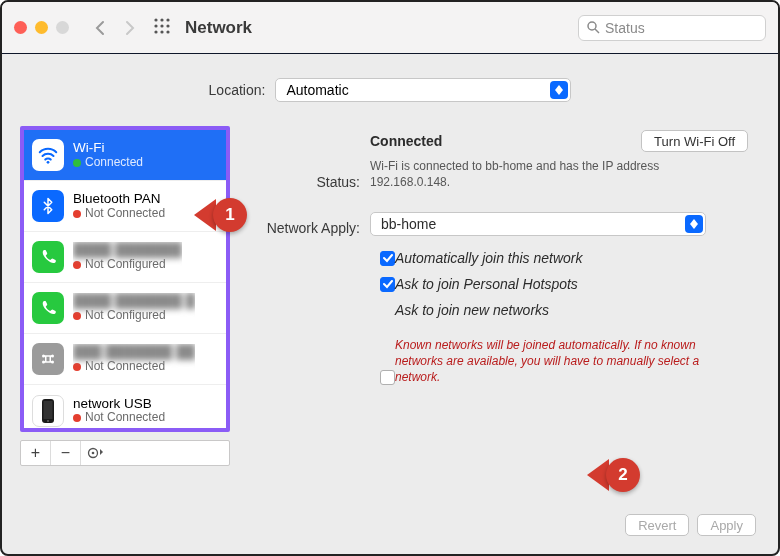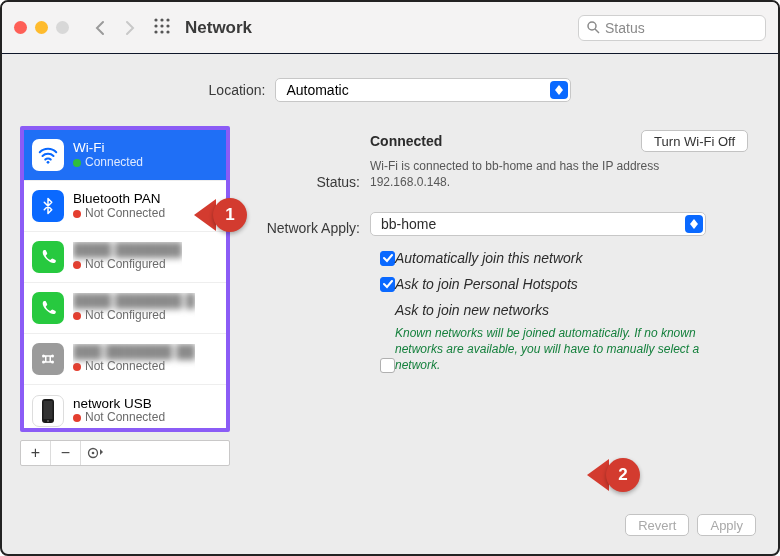--- a/index.html
+++ b/index.html
@@ -50,21 +50,21 @@
   .status-line{display:flex;align-items:center;gap:18px;}
   .status-line b{font-weight:700;}
   .btn{height:22px;padding:0 12px;background:#fff;border:1px solid #c3c3c3;border-radius:5px;font-size:13px;display:inline-flex;align-items:center;color:#333;}
   .desc{font-size:12px;color:#575757;margin-top:6px;line-height:1.35;max-width:330px;}
   .chk-row{display:flex;align-items:flex-end;margin-bottom:10px;font-style:italic;}
   .chk{width:15px;height:15px;border:1px solid #b0b0b0;border-radius:3px;background:#fff;flex-shrink:0;margin-top:1px;display:flex;align-items:center;justify-content:center;}
   .chk.on{background:#0a69ff;border-color:#0a69ff;}
   .chk.on svg{display:block;}
   .chk svg{display:none;}
   .opts{padding-left:128px;}
-  .hint{font-size:12px;color:#15803d;line-height:1.3;margin-top:8px;max-width:310px;}
+  .hint{font-size:12px;color:#b91c1c;line-height:1.3;margin-top:20px;max-width:310px;}
   .bottom-row{position:absolute;left:18px;right:18px;display:flex;align-items:center;gap:8px;}
   .show-row{bottom:75px;padding-left:248px;}
   .apply-row{position:absolute;right:22px;bottom:22px;display:flex;gap:8px;}
   .apply-row .btn{color:#a9a9a9;}
   .help{width:22px;height:22px;border:1px solid #c3c3c3;border-radius:50%;background:#fff;display:flex;align-items:center;justify-content:center;font-size:13px;}
   .callout{position:absolute;display:flex;align-items:center;pointer-events:none;}
   .callout .tail{width:0;height:0;border-top:16px solid transparent;border-bottom:16px solid transparent;border-right:22px solid #d33b2f;margin-right:-3px;}
   .callout .bub{width:34px;height:34px;background:#d33b2f;border-radius:50%;color:#fff;font-weight:700;font-size:17px;display:flex;align-items:center;justify-content:center;box-shadow:0 2px 4px rgba(0,0,0,0.3);}
   .ico.wifi{background:#fff;border:1px solid #ddd;} .svc.sel .ico.wifi{border-color:transparent;}
   .ico.bt{background:#0a69ff;}

